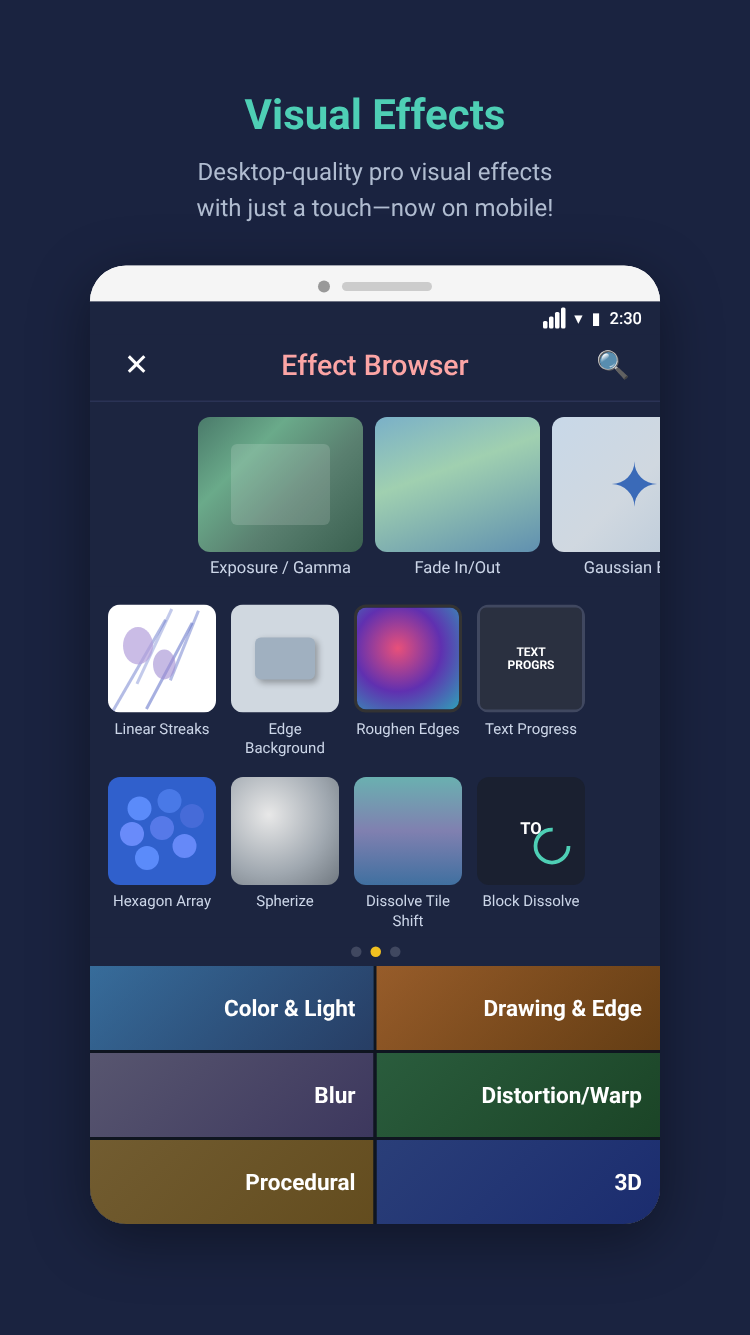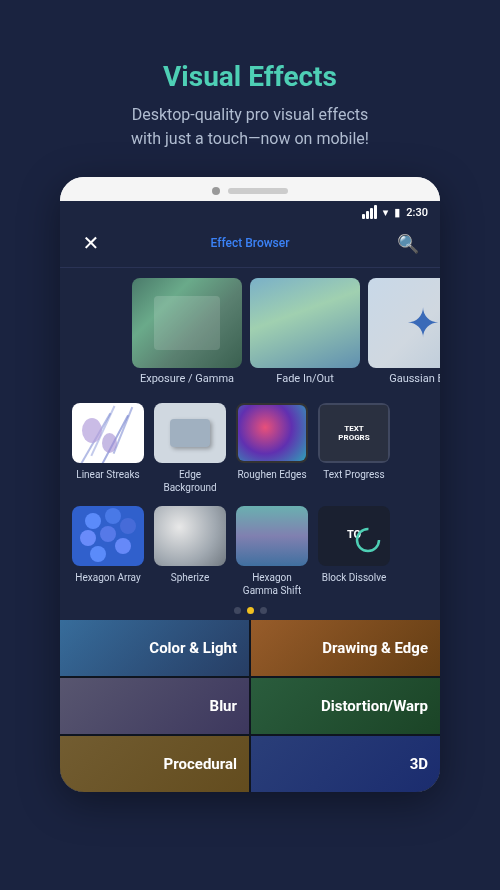--- a/index.html
+++ b/index.html
@@ -94,22 +94,22 @@
       padding: 8px 16px 12px;
       border-bottom: 1px solid #2a3355;
     }
     .close-btn {
       color: white;
       font-size: 20px;
       cursor: pointer;
       width: 30px; text-align: center;
     }
     .browser-title {
-      color: #3b82f6;
-      font-size: 12px;
+      color: #fca5a5;
+      font-size: 19px;
       font-weight: 500;
     }
     .search-btn {
       color: white;
       font-size: 18px;
       cursor: pointer;
       width: 30px; text-align: center;
     }
 
     
@@ -171,21 +171,21 @@
     }
     .small-effect-card {
       display: flex;
       flex-direction: column;
       align-items: center;
       cursor: pointer;
       width: 72px;
     }
     .small-effect-thumb {
       width: 72px;
-      height: 60px;
+      height: 72px;
       border-radius: 8px;
       overflow: hidden;
       margin-bottom: 5px;
     }
     .small-effect-label {
       color: #ccd6e8;
       font-size: 10px;
       text-align: center;
       line-height: 1.3;
     }
@@ -438,21 +438,21 @@
         <div class="small-effect-thumb">
           <div class="thumb-spherize"></div>
         </div>
         <div class="small-effect-label">Spherize</div>
       </div>
 
       <div class="small-effect-card">
         <div class="small-effect-thumb">
           <div class="thumb-hex-tile"></div>
         </div>
-        <div class="small-effect-label">Hexagon Gamma Shift</div>
+        <div class="small-effect-label">Dissolve Tile Shift</div>
       </div>
 
       <div class="small-effect-card">
         <div class="small-effect-thumb">
           <div class="thumb-block-dissolve">
             <div class="thumb-block-dissolve-inner">
               <div style="position:absolute;top:50%;left:50%;transform:translate(-50%,-60%);color:white;font-size:11px;font-weight:bold;">TO</div>
               <div style="position:absolute;bottom:4px;right:4px;">
                 <svg width="28" height="28" viewBox="0 0 28 28">
                   <circle cx="14" cy="14" r="11" fill="none" stroke="#4ecfb5" stroke-width="2.5" stroke-dasharray="52 17" stroke-dashoffset="0"></circle>

